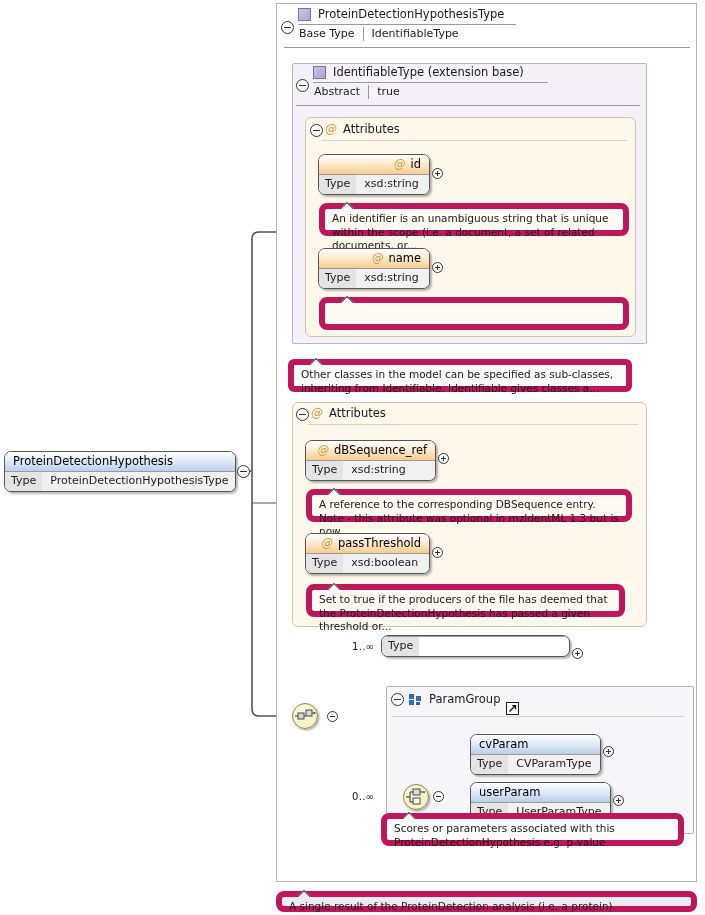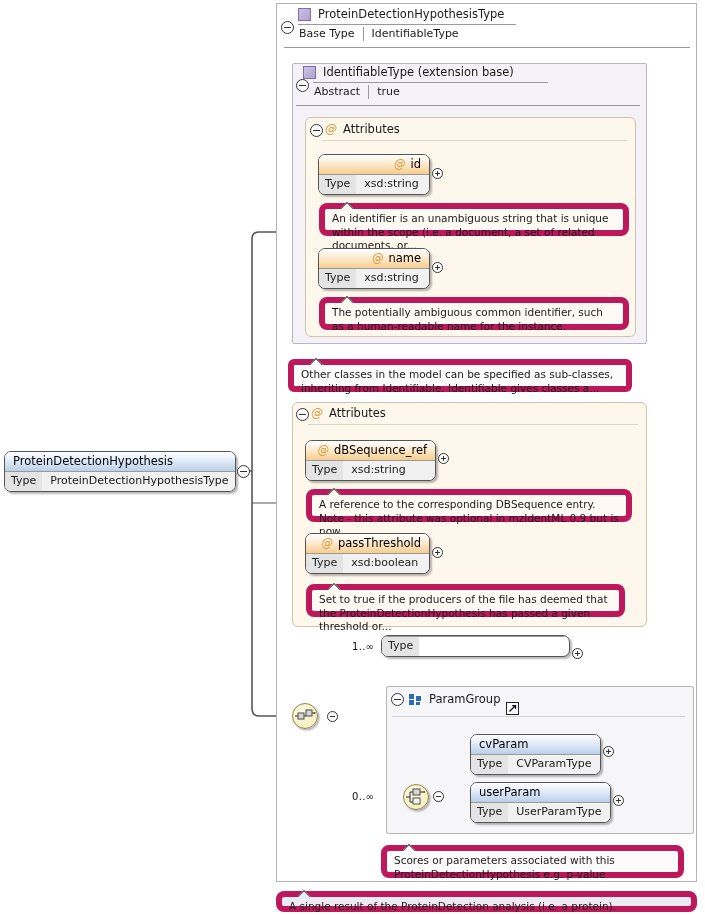--- a/index.html
+++ b/index.html
@@ -286,21 +286,21 @@
 </div>
 <div class="underline" style="left:298px; top:24px; width:218px;"></div>
 <div class="baserow" style="left:299px; top:27px;">
   <span class="k">Base Type</span>
   <span class="v">IdentifiableType</span>
 </div>
 <div class="underline" style="left:284px; top:47px; width:406px;"></div>
 
 <div class="panel lavender" style="left:292px; top:63px; width:355px; height:281px;"></div>
 <div class="circ" style="left:296px; top:79px;"></div>
-<div class="typehead" style="left:303px; top:65px;">
+<div class="typehead" style="left:313px; top:65px;">
   <span class="sq"></span>
   <span class="lbl">IdentifiableType (extension base)</span>
 </div>
 <div class="underline" style="left:313px; top:82px; width:235px;"></div>
 <div class="baserow" style="left:314px; top:85px;">
   <span class="k">Abstract</span>
   <span class="v">true</span>
 </div>
 <div class="underline" style="left:296px; top:105px; width:344px;"></div>
 
@@ -332,21 +332,21 @@
   <div class="title">
     <span class="at">@</span><span>name</span>
   </div>
   <div class="row">
     <div class="k">Type</div>
     <div class="v">xsd:string</div>
   </div>
 </div>
 <div class="circ sm plus" style="left:432px; top:262px;"></div>
 <div class="doc cream" style="left:319px; top:297px; width:310px; height:33px;">
-  <span class="tick"></span><span>The potentially ambiguous common identifier, such as a human-readable name for the instance.</span>
+  <span class="tick"></span>
 </div>
 
 <div class="doc" style="left:288px; top:359px; width:344px; height:33px;border-radius:6px;">
   <span class="tick"></span><span>Other classes in the model can be specified as sub-classes, inheriting from Identifiable. Identifiable gives classes a...</span>
 </div>
 
 <div class="panel cream" style="left:292px; top:402px; width:355px; height:225px;"></div>
 <div class="circ" style="left:296px; top:408px;"></div>
 <div class="panel" style="left:311px; top:406px;">
   <div class="phead" style="position:static; left:auto; top:auto;">
@@ -360,21 +360,21 @@
   <div class="title">
     <span class="at">@</span><span>dBSequence_ref</span>
   </div>
   <div class="row">
     <div class="k">Type</div>
     <div class="v">xsd:string</div>
   </div>
 </div>
 <div class="circ sm plus" style="left:438px; top:453px;"></div>
 <div class="doc cream" style="left:306px; top:489px; width:326px; height:33px;">
-  <span class="tick"></span><span>A reference to the corresponding DBSequence entry. Note - this attribute was optional in mzIdentML 0.9 but is now...</span>
+  <span class="tick"></span><span>A reference to the corresponding DBSequence entry. Note - this attribute was optional in mzIdentML 1.3 but is now...</span>
 </div>
 
 <div class="node attribute" style="left:305px; top:533px; width:123px;">
   <div class="title">
     <span class="at">@</span><span>passThreshold</span>
   </div>
   <div class="row">
     <div class="k">Type</div>
     <div class="v">xsd:boolean</div>
   </div>
@@ -453,19 +453,19 @@
 
 <div class="node element" style="left:470px; top:782px; width:139px;">
   <div class="title">userParam</div>
   <div class="row">
     <div class="k">Type</div>
     <div class="v">UserParamType</div>
   </div>
 </div>
 <div class="circ sm plus" style="left:613px; top:795px;"></div>
 
-<div class="doc" style="left:381px; top:845px; width:303px; height:33px;">
+<div class="doc" style="left:381px; top:813px; width:303px; height:33px;">
   <span class="tick"></span><span>Scores or parameters associated with this ProteinDetectionHypothesis e.g. p-value</span>
 </div>
 
 <div class="doc lav" style="left:276px; top:891px; width:421px; height:21px;">
   <span class="tick"></span><span>A single result of the ProteinDetection analysis (i.e. a protein).</span>
 </div>
 
 </body></html>

